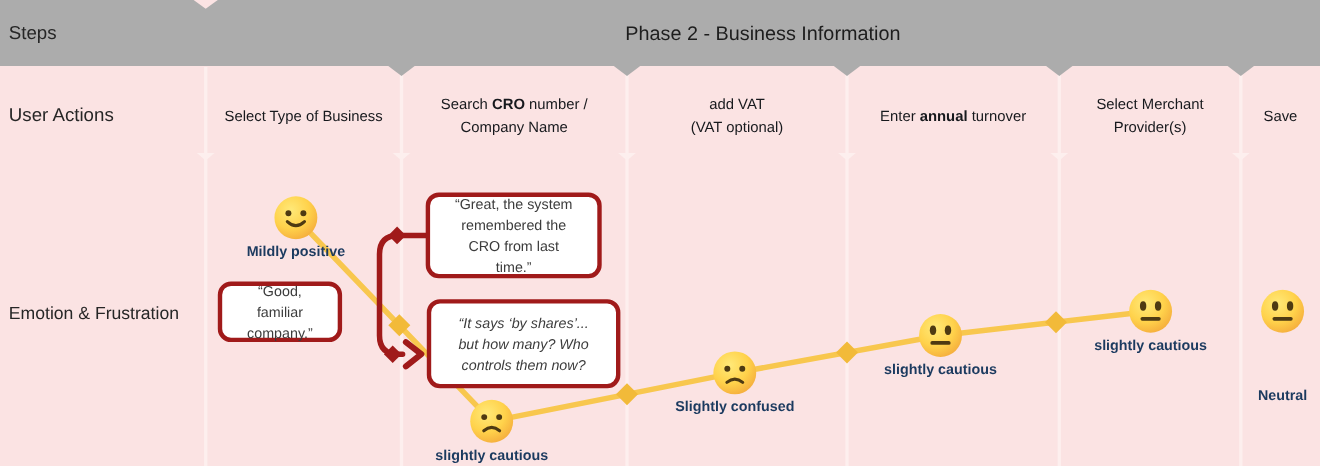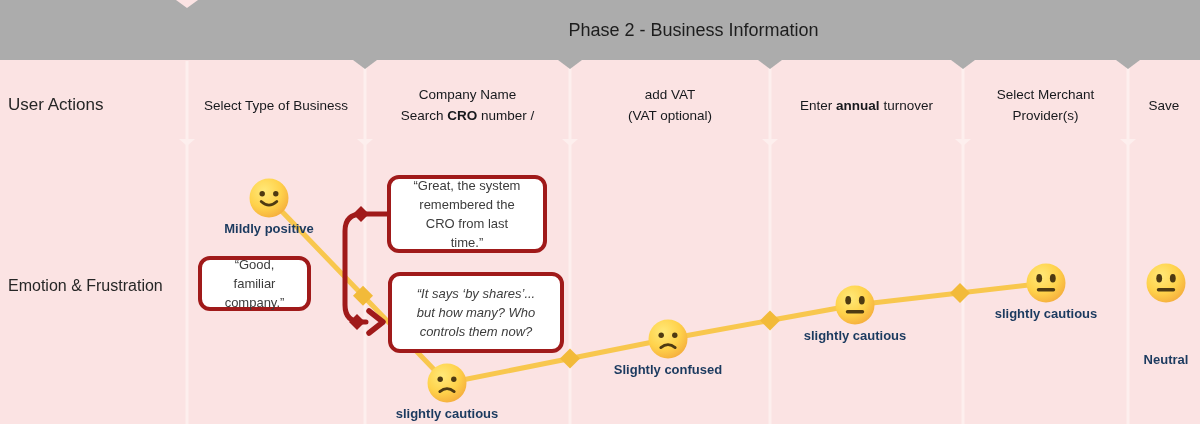--- a/index.html
+++ b/index.html
@@ -20,30 +20,31 @@
   #overlay{position:absolute;left:0;top:0;z-index:3;}
   .bubble{position:absolute;background:#fff;border:4px solid var(--red);border-radius:12px;box-sizing:border-box;display:flex;align-items:center;justify-content:center;text-align:center;font-size:13px;line-height:19px;font-weight:500;color:#3c3c3c;padding:2px 20px;z-index:6;}
   .emoji{position:absolute;width:40px;height:40px;z-index:7;}
   .emo-caption{position:absolute;transform:translateX(-50%);white-space:nowrap;font-size:13px;font-weight:600;color:var(--navy);z-index:7;}
 </style>
 </head>
 <body>
 
 <div class="canvas">
   <div class="header-bar"></div>
+  <span class="row-label steps-label">Steps</span>
   <div class="phase-title">Phase 2 - Business Information</div>
   <span class="row-label emo-label">Emotion &amp; Frustration</span>
   <span class="row-label ua-label">User Actions</span>
   <div id="ua-cells">
       <div class="ua-cell" style="left: 187px; width: 178px;">
         <div><span>Select Type of Business</span><span class="b"></span><span></span></div>
       </div>
       <div class="ua-cell" style="left: 365px; width: 205px;">
+        <div><span>Search </span><span class="b">CRO</span><span> number /</span></div>
         <div>Company Name</div>
-        <div><span>Search </span><span class="b">CRO</span><span> number /</span></div>
       </div>
       <div class="ua-cell" style="left: 570px; width: 200px;">
         <div><span>add VAT</span><span class="b"></span><span></span></div>
         <div>(VAT optional)</div>
       </div>
       <div class="ua-cell" style="left: 770px; width: 193px;">
         <div><span>Enter </span><span class="b">annual</span><span> turnover</span></div>
       </div>
       <div class="ua-cell" style="left: 963px; width: 165px;">
         <div><span>Select Merchant</span><span class="b"></span><span></span></div>

